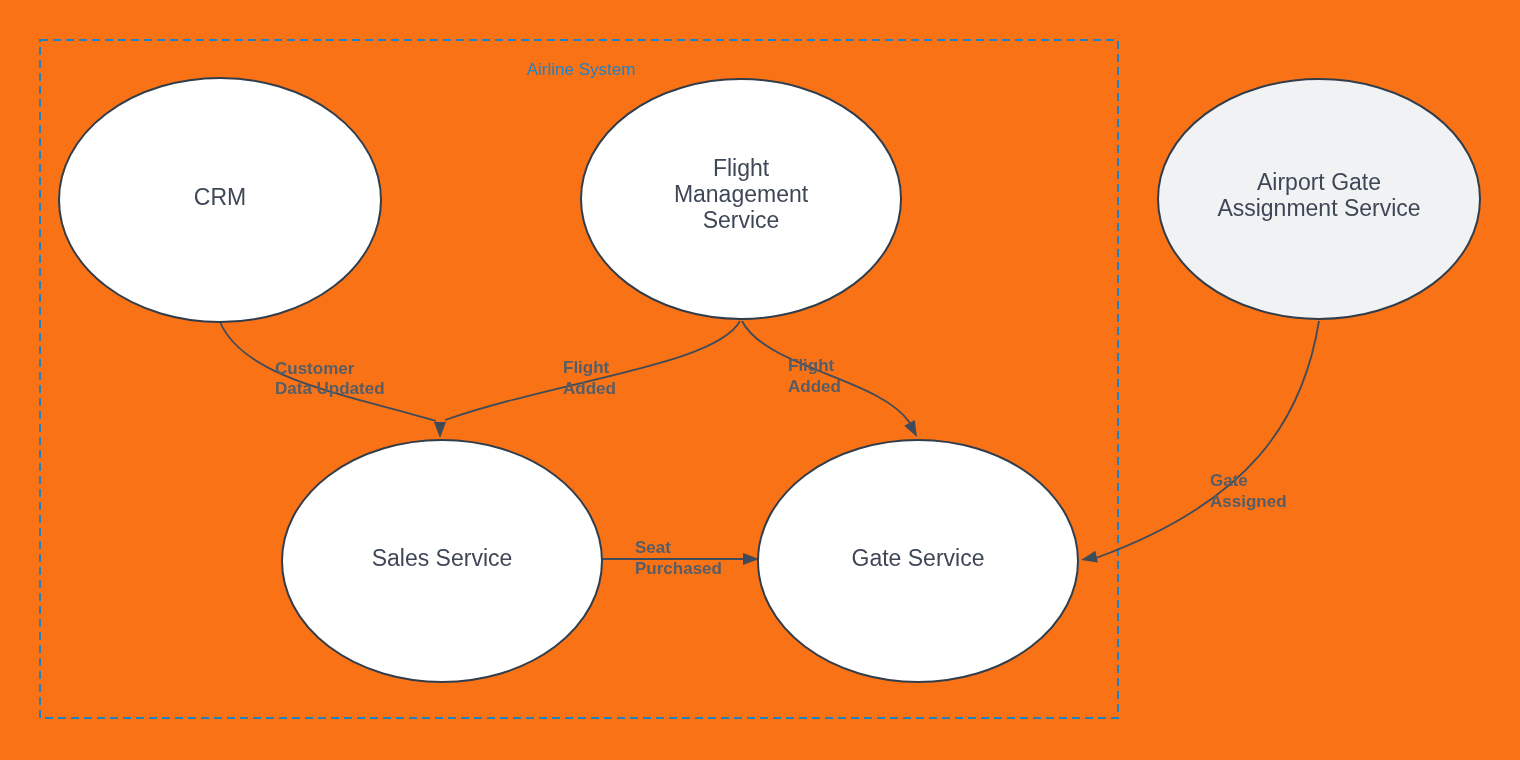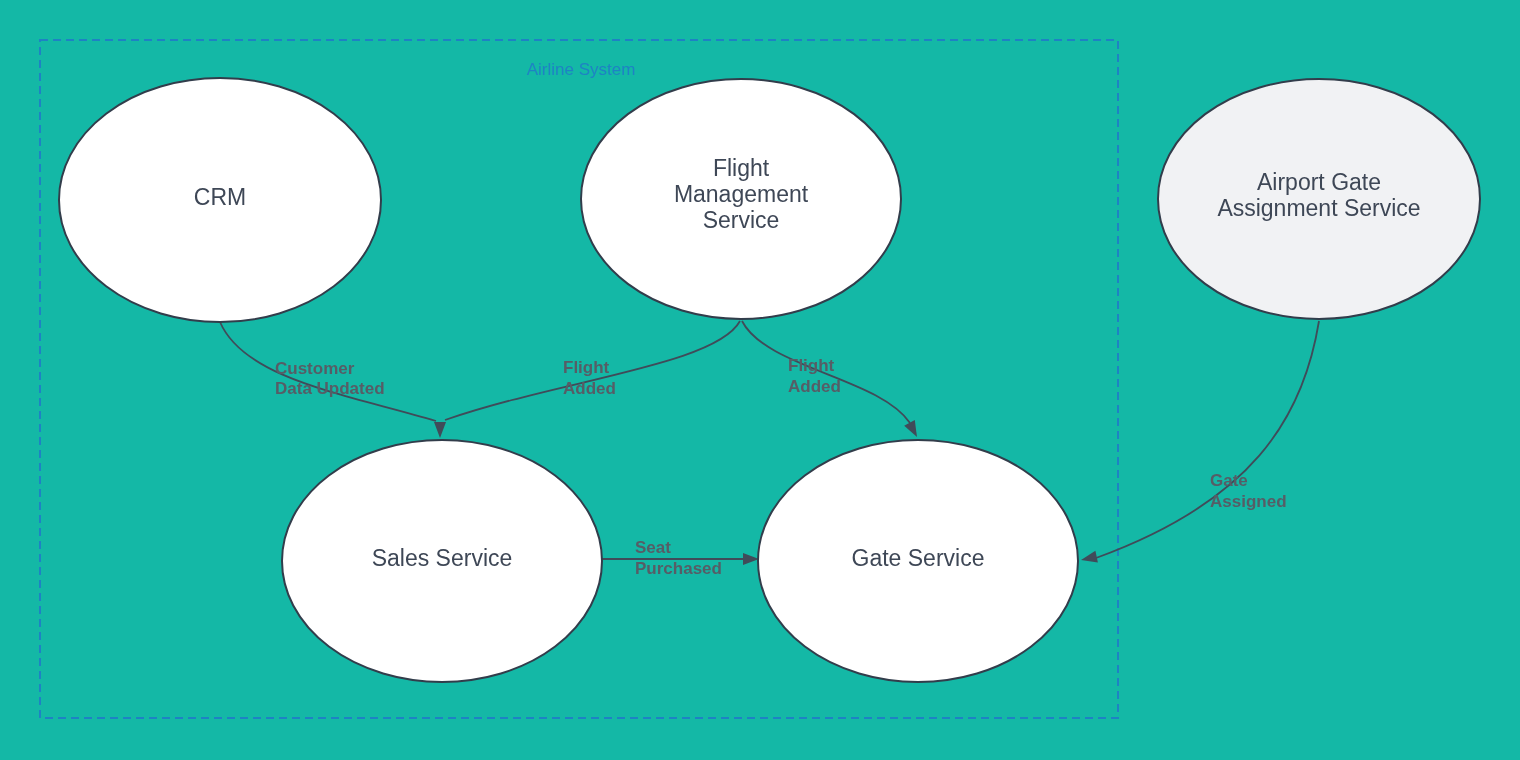--- a/index.html
+++ b/index.html
@@ -4,21 +4,21 @@
 <style>
   html, body {
     margin: 0;
     padding: 0;
     background: #000000;
   }
   .stage {
     position: relative;
     width: 1520px;
     height: 760px;
-    background: #14b8a6;
+    background: #f97316;
     font-family: "Liberation Sans", sans-serif;
     overflow: hidden;
   }
   svg { display: block; }
   svg text { font-family: "Liberation Sans", sans-serif; }
 
   .boundary-rect {
     fill: none;
     stroke-width: 2;
     stroke-dasharray: 8 5;

